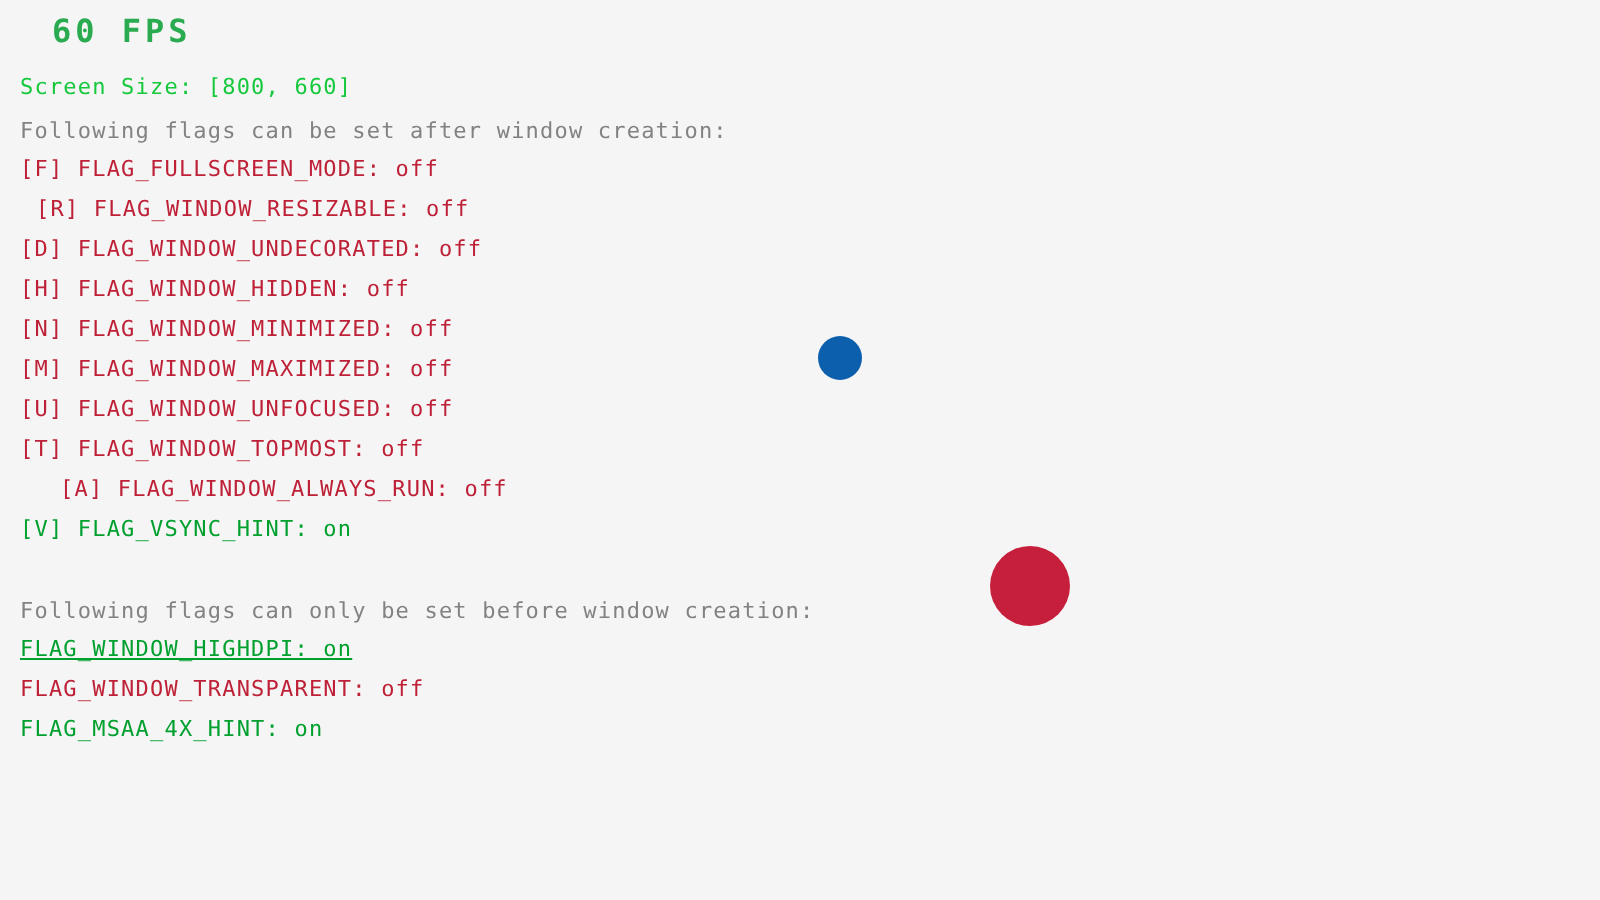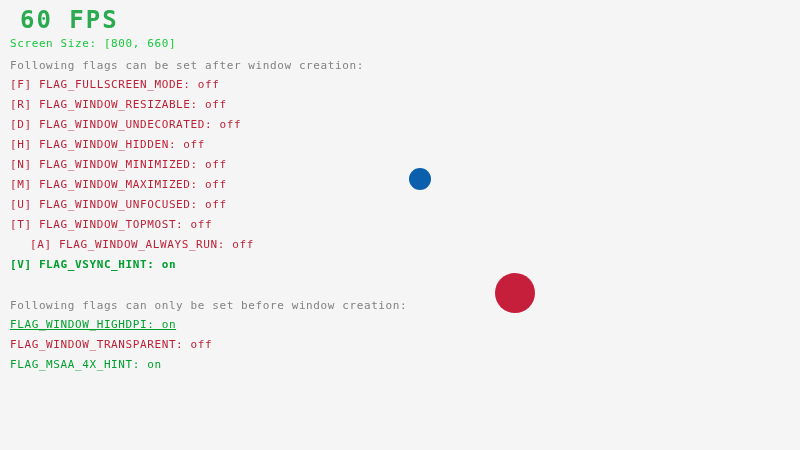--- a/index.html
+++ b/index.html
@@ -20,23 +20,23 @@
 
   
   .txt {
     position: absolute;
     white-space: pre;
     letter-spacing: 0.5px;
     line-height: 1;
   }
 
   #fps-counter {
-    left: 20px;
+    left: 26px;
     top: 8px;
-    font-size: 24px;
+    font-size: 16px;
     font-weight: bold;
     letter-spacing: 2px;
     color: #2aab50;
   }
 
   #screen-size-label {
     left: 10px;
     top: 38px;
     font-size: 11px;
     letter-spacing: 0.6px;
@@ -87,37 +87,37 @@
 <div id="app" style="background: rgb(245, 245, 245); width: 800px; height: 450px;">
 
   <div class="txt" id="fps-counter" style="color: rgb(42, 171, 80);">60 FPS</div>
 
   <div class="txt" id="screen-size-label" style="color: rgb(22, 200, 60);">Screen Size: [800, 660]</div>
 
   <div class="txt section-heading" id="heading-after" style="color: rgb(130, 130, 130);">Following flags can be set after window creation:</div>
 
   <div class="txt flag-line flag-off" style="top: 79px; color: rgb(190, 33, 55);">[F] FLAG_FULLSCREEN_MODE: off</div>
 
-  <div class="txt flag-line flag-off" style="top: 99px; color: rgb(190, 33, 55);">[R] FLAG_WINDOW_RESIZABLE: off</div>
+  <div class="txt flag-line flag-off" style="top: 99px; color: rgb(190, 33, 55); margin-left: 8px;">[R] FLAG_WINDOW_RESIZABLE: off</div>
 
   <div class="txt flag-line flag-off" style="top: 119px; color: rgb(190, 33, 55);">[D] FLAG_WINDOW_UNDECORATED: off</div>
 
   <div class="txt flag-line flag-off" style="top: 139px; color: rgb(190, 33, 55);">[H] FLAG_WINDOW_HIDDEN: off</div>
 
   <div class="txt flag-line flag-off" style="top: 159px; color: rgb(190, 33, 55);">[N] FLAG_WINDOW_MINIMIZED: off</div>
 
   <div class="txt flag-line flag-off" style="top: 179px; color: rgb(190, 33, 55);">[M] FLAG_WINDOW_MAXIMIZED: off</div>
 
   <div class="txt flag-line flag-off" style="top: 199px; color: rgb(190, 33, 55);">[U] FLAG_WINDOW_UNFOCUSED: off</div>
 
   <div class="txt flag-line flag-off" style="top: 219px; color: rgb(190, 33, 55);">[T] FLAG_WINDOW_TOPMOST: off</div>
 
   <div class="txt flag-line flag-off" style="top: 239px; color: rgb(190, 33, 55); margin-left: 20px;">[A] FLAG_WINDOW_ALWAYS_RUN: off</div>
 
-  <div class="txt flag-line flag-on" style="top: 259px; color: rgb(0, 160, 46); font-weight: bold;">[V] FLAG_VSYNC_HINT: on</div>
+  <div class="txt flag-line flag-on" style="top: 259px; color: rgb(0, 160, 46);">[V] FLAG_VSYNC_HINT: on</div>
 
   <div class="txt section-heading" id="heading-before" style="color: rgb(130, 130, 130);">Following flags can only be set before window creation:</div>
 
   <div class="txt flag-line flag-on" style="top: 319px; color: rgb(0, 160, 46); text-decoration: underline;">FLAG_WINDOW_HIGHDPI: on</div>
 
   <div class="txt flag-line flag-off" style="top: 339px; color: rgb(190, 33, 55);">FLAG_WINDOW_TRANSPARENT: off</div>
 
   <div class="txt flag-line flag-on" style="top: 359px; color: rgb(0, 160, 46);">FLAG_MSAA_4X_HINT: on</div>
 
   <div class="ball" id="ball-blue" style="width: 22px; height: 22px; left: 409px; top: 168px; background: rgb(11, 95, 173);"></div>

